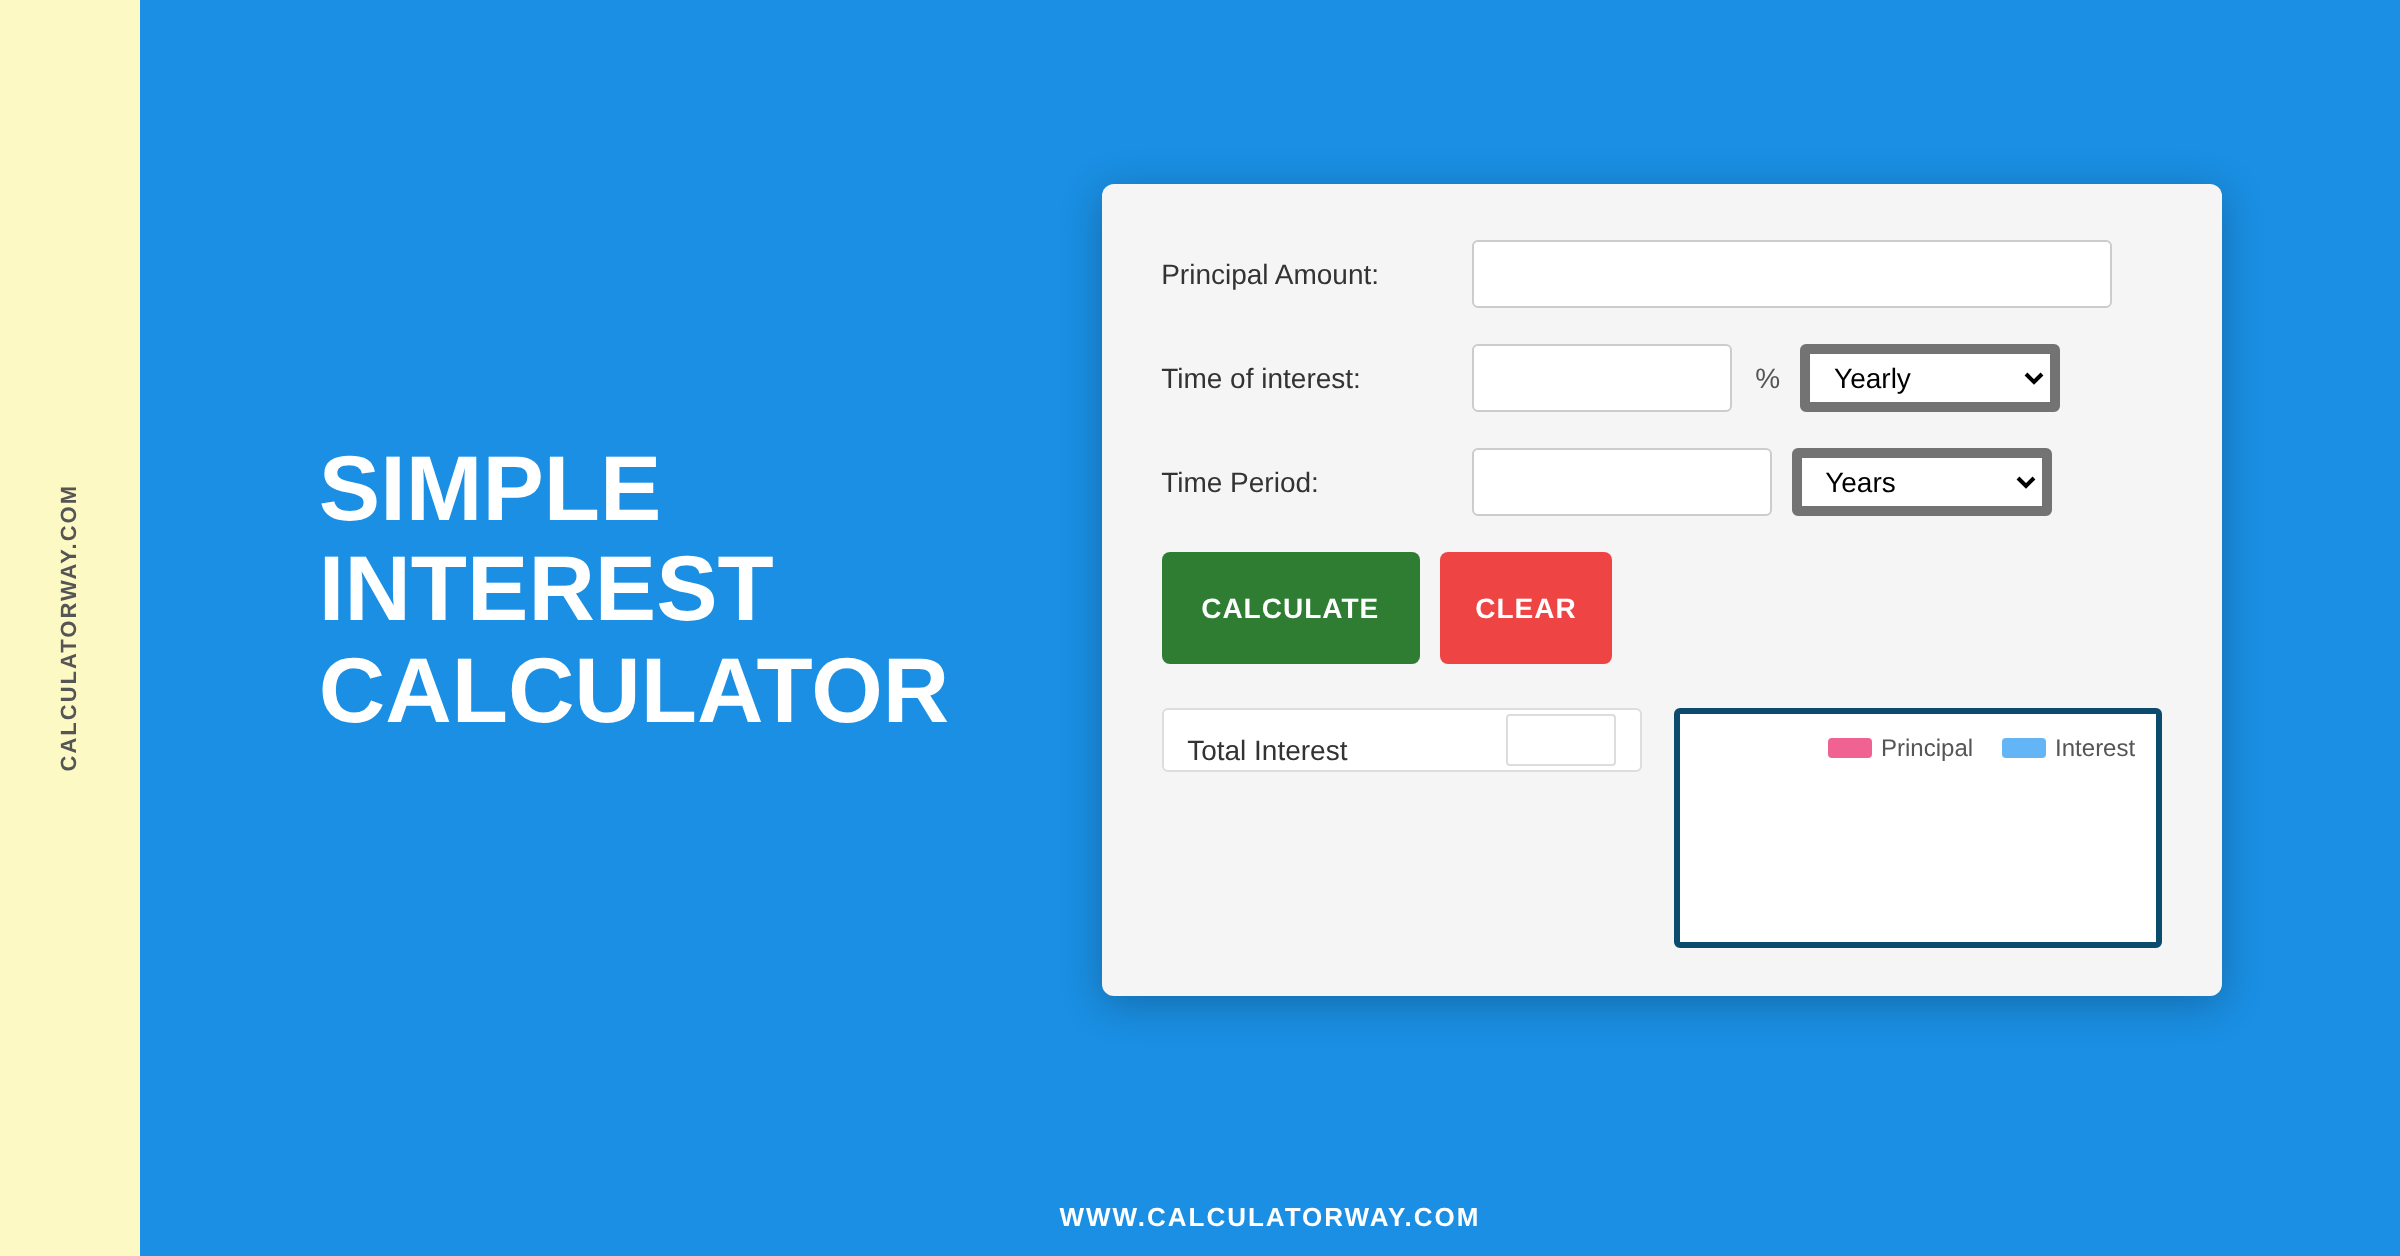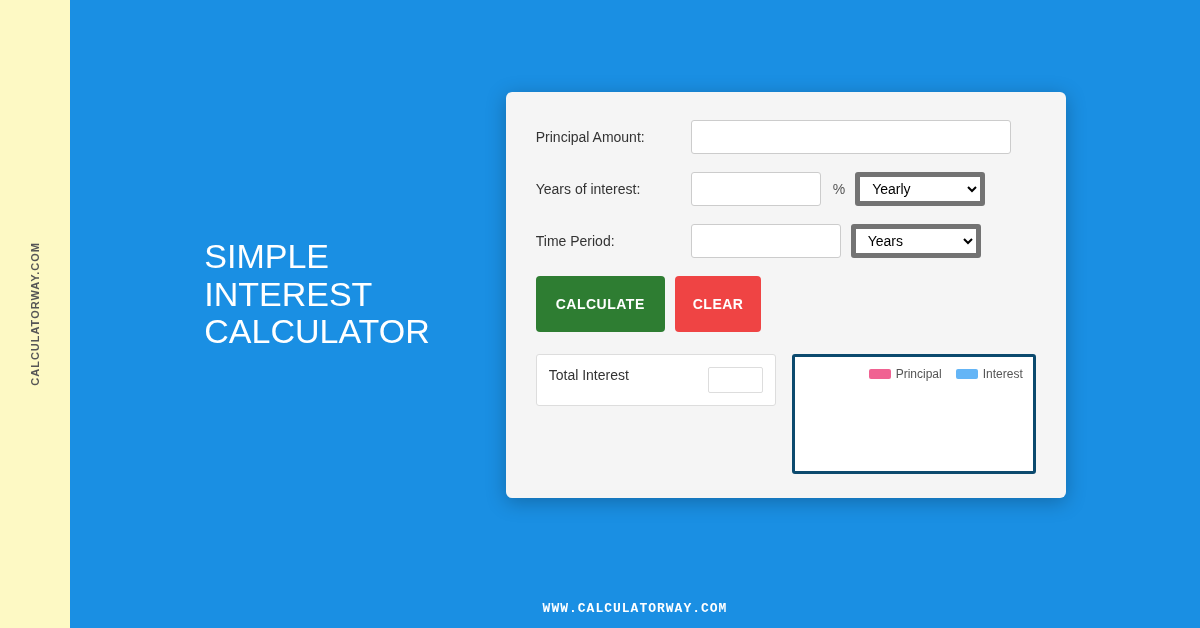--- a/index.html
+++ b/index.html
@@ -51,22 +51,22 @@
       align-items: center;
       justify-content: center;
       flex: 1;
       gap: 60px;
       padding: 30px 40px;
     }
 
     
     .title-block {
       color: #fff;
-      font-size: 34px;
-      font-weight: 400;
+      font-size: 46px;
+      font-weight: 700;
       line-height: 1.1;
       text-transform: uppercase;
       max-width: 320px;
     }
 
     
     .calculator-card {
       background: #f5f5f5;
       border-radius: 6px;
       padding: 28px 30px 24px 30px;
@@ -176,22 +176,22 @@
     .results-table {
       background: #fff;
       border: 1px solid #ddd;
       border-radius: 3px;
       width: 240px;
       flex-shrink: 0;
     }
 
     .result-row {
       display: flex;
-      align-items: flex-start;
-      padding: 12px 12px;
+      align-items: flex-end;
+      padding: 2px 12px;
       border-bottom: 1px solid #eee;
       gap: 10px;
     }
 
     .result-row:last-child {
       border-bottom: none;
     }
 
     .result-label {
       font-size: 14px;
@@ -246,21 +246,20 @@
     .legend-interest { background: #64b5f6; }
 
     
     .bottom-footer {
       text-align: center;
       color: #fff;
       font-size: 13px;
       font-weight: bold;
       letter-spacing: 1px;
       padding: 12px 0;
-      font-family: Liberation Mono, monospace;
     }
   </style>
 </head>
 <body>
 
 <div class="sidebar-bar">
   <span class="sidebar-label">CALCULATORWAY.COM</span>
 </div>
 
 <div class="main-content">
@@ -274,21 +273,21 @@
     </div>
 
     <div class="calculator-card">
 
       <div class="form-row">
         <label class="form-label">Principal Amount:</label>
         <input class="form-input input-principal" type="text" style="">
       </div>
 
       <div class="form-row">
-        <label class="form-label">Years of interest:</label>
+        <label class="form-label">Time of interest:</label>
         <input class="form-input input-rate" type="text" style="">
         <span class="percent-sign">%</span>
         <select class="select-field">
           <option>Yearly</option>
           <option>Monthly</option>
         </select>
       </div>
 
       <div class="form-row">
         <label class="form-label">Time Period:</label>

